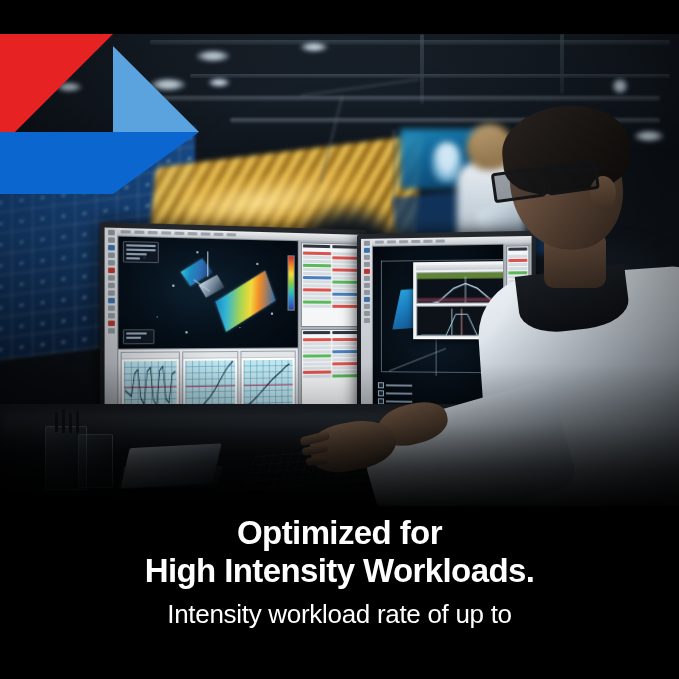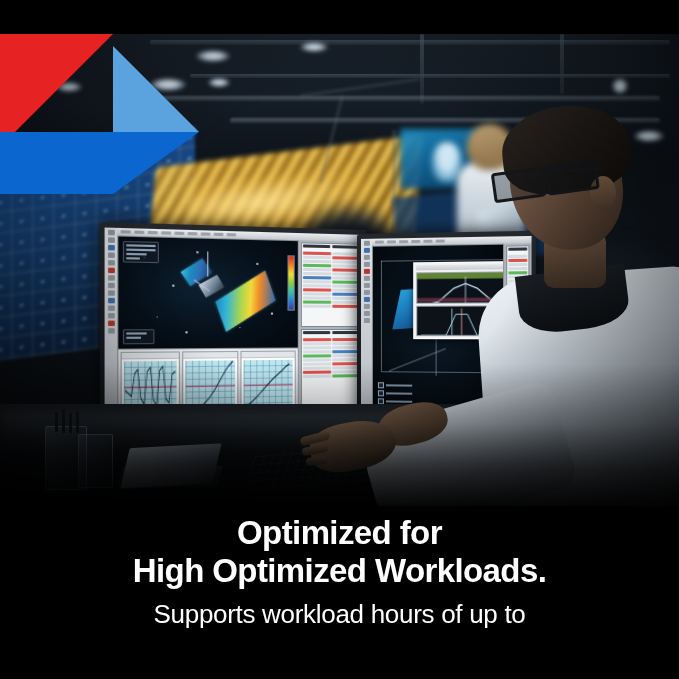--- a/index.html
+++ b/index.html
@@ -809,20 +809,20 @@
     <svg class="corner" viewBox="0 0 200 160">
       <polygon points="0,0 113,0 0,113" fill="#E62222"></polygon>
       <polygon points="113,12 113,98 199,98" fill="#5BA3DE"></polygon>
       <polygon points="0,98 0,160 113,160 199,98" fill="#0B66D0"></polygon>
     </svg>
   </div>
 
   <div class="textblock">
     <div class="headline">
       <div>Optimized for</div>
-      <div>High Optimized Workloads.</div>
+      <div>High Intensity Workloads.</div>
     </div>
     <div class="subline">
-      <div>Supports workload hours of up to</div>
+      <div>Intensity workload rate of up to</div>
     </div>
   </div>
 
 </div>
 
 </body></html>

